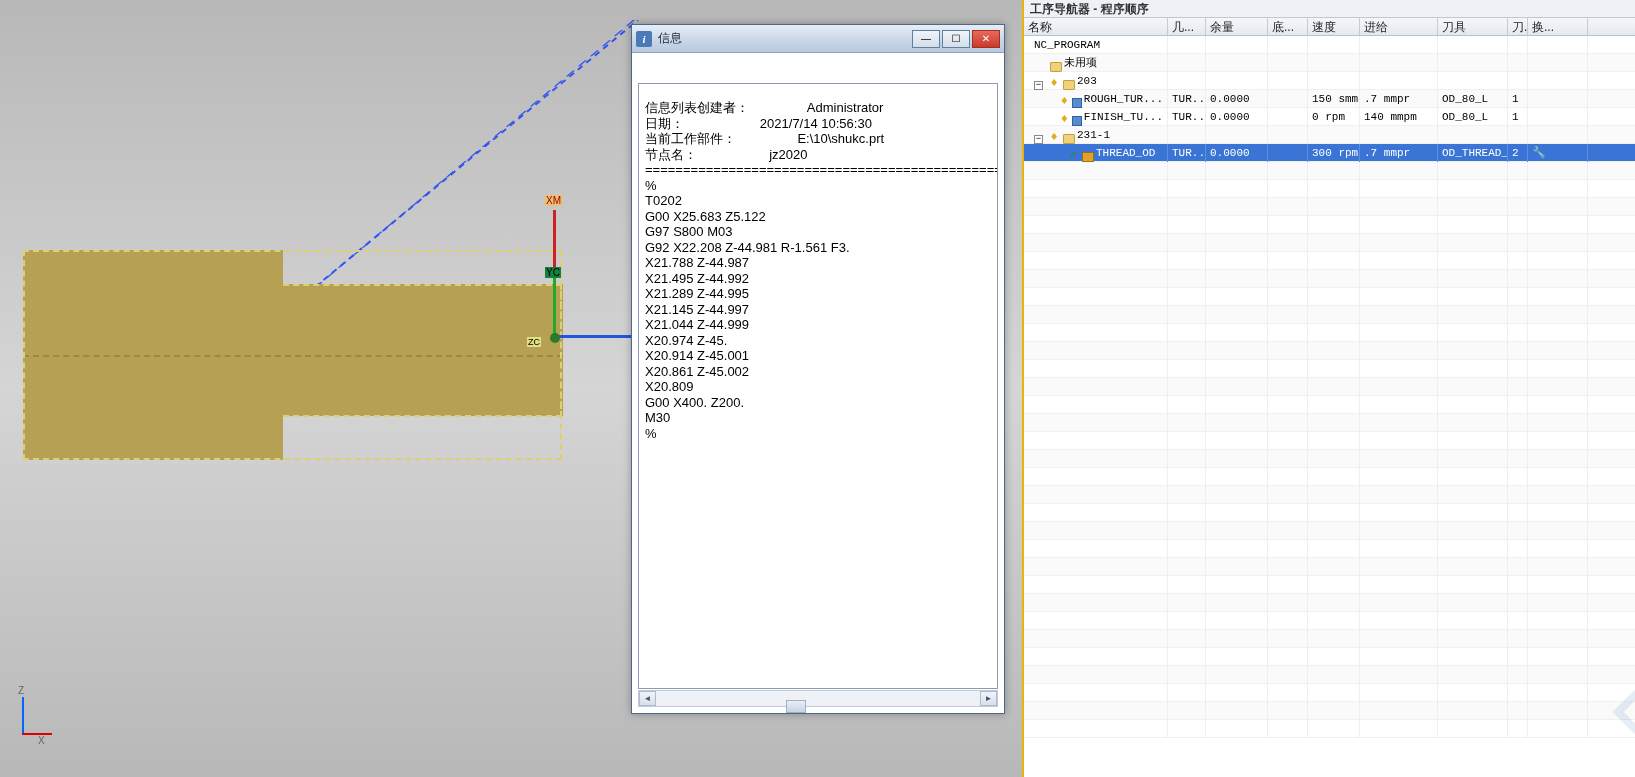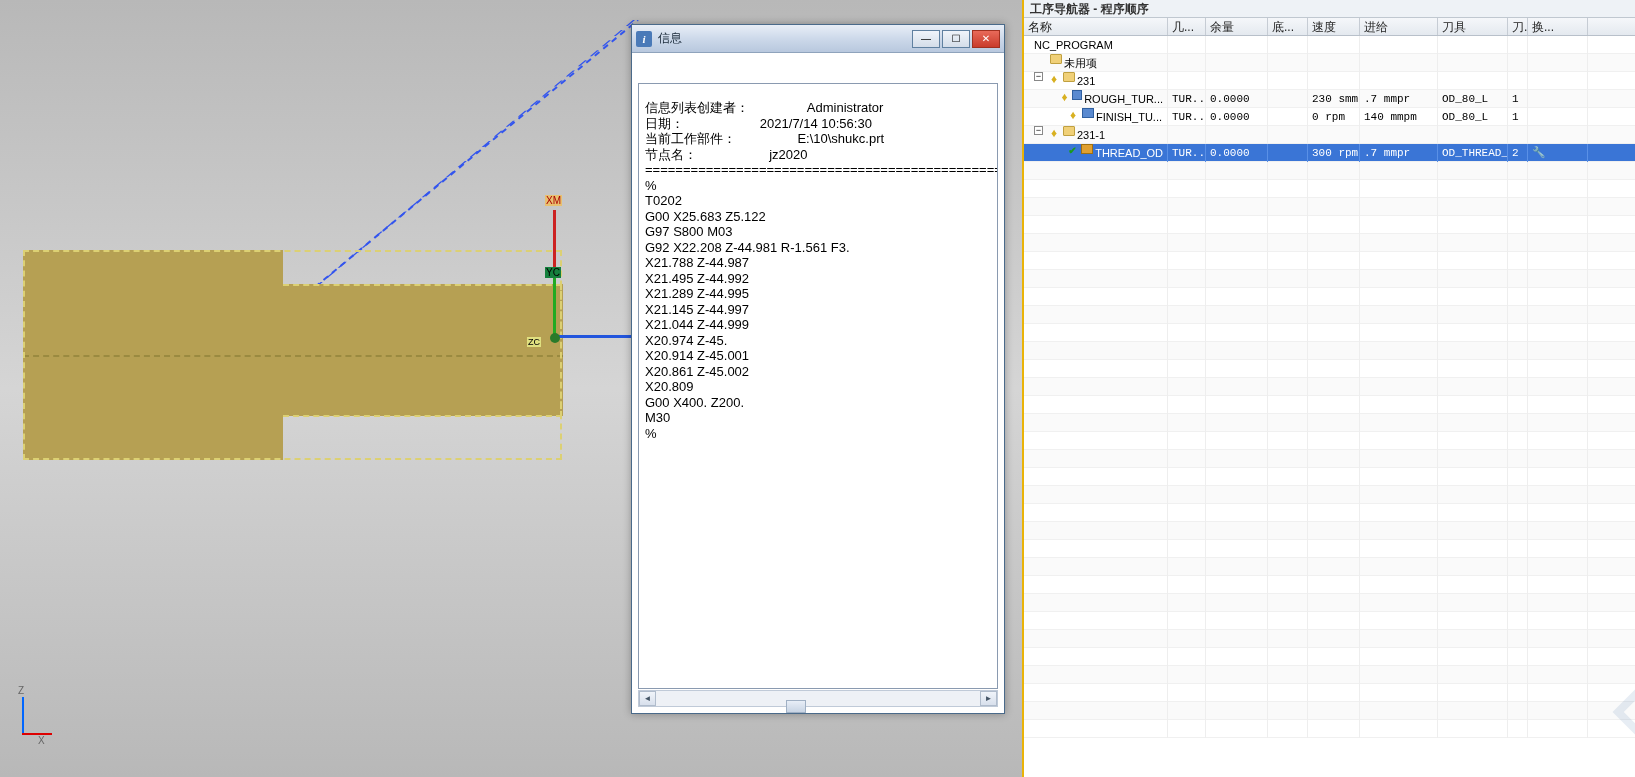--- a/index.html
+++ b/index.html
@@ -183,21 +183,21 @@
 .cell {
   border-right: 1px solid #eee;
   padding: 0 4px;
   overflow: hidden;
   white-space: nowrap;
   height: 18px;
   line-height: 18px;
   font-family: "Courier New", monospace;
   font-size: 11px;
 }
-.namecell { display: flex; align-items: flex-start; gap: 2px; font-family: Liberation Sans, sans-serif; }
+.namecell { display: flex; align-items: flex-end; gap: 2px; font-family: Liberation Mono, monospace; }
 .exp {
   width: 9px; height: 9px;
   border: 1px solid #888;
   background: #fff;
   color: #000;
   font-size: 9px;
   line-height: 7px;
   text-align: center;
   margin-right: 2px;
 }
@@ -344,42 +344,42 @@
         <div class="cell col-tool"></div>
         <div class="cell col-tn"></div>
         <div class="cell col-ch"></div>
       </div>
       <div class="row">
         <div class="cell col-name namecell">
           <span class="indent" style="width:4px"></span>
           <span class="exp">−</span>
           <span class="ficon bulb">♦</span>
           <span class="ficon folder"></span>
-          <span>231</span>
+          <span>203</span>
         </div>
         <div class="cell col-geo"></div>
         <div class="cell col-rem"></div>
         <div class="cell col-bot"></div>
         <div class="cell col-spd"></div>
         <div class="cell col-feed"></div>
         <div class="cell col-tool"></div>
         <div class="cell col-tn"></div>
         <div class="cell col-ch"></div>
       </div>
       <div class="row">
         <div class="cell col-name namecell">
           <span class="indent" style="width:36px"></span>
           <span class="ficon bulb">♦</span>
           <span class="ficon op"></span>
           <span>ROUGH_TUR...</span>
         </div>
         <div class="cell col-geo">TUR...</div>
         <div class="cell col-rem">0.0000</div>
         <div class="cell col-bot"></div>
-        <div class="cell col-spd">230 smm</div>
+        <div class="cell col-spd">150 smm</div>
         <div class="cell col-feed">.7 mmpr</div>
         <div class="cell col-tool">OD_80_L</div>
         <div class="cell col-tn">1</div>
         <div class="cell col-ch"></div>
       </div>
       <div class="row">
         <div class="cell col-name namecell">
           <span class="indent" style="width:36px"></span>
           <span class="ficon bulb">♦</span>
           <span class="ficon op"></span>

